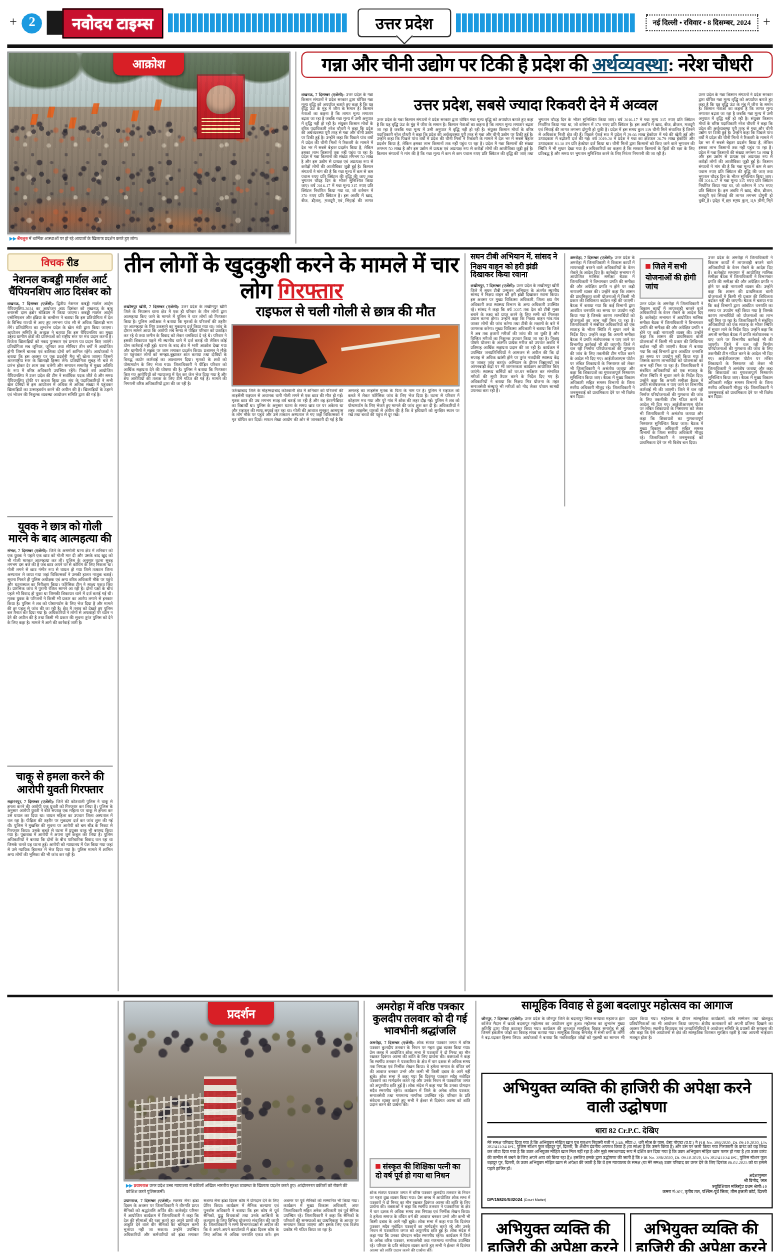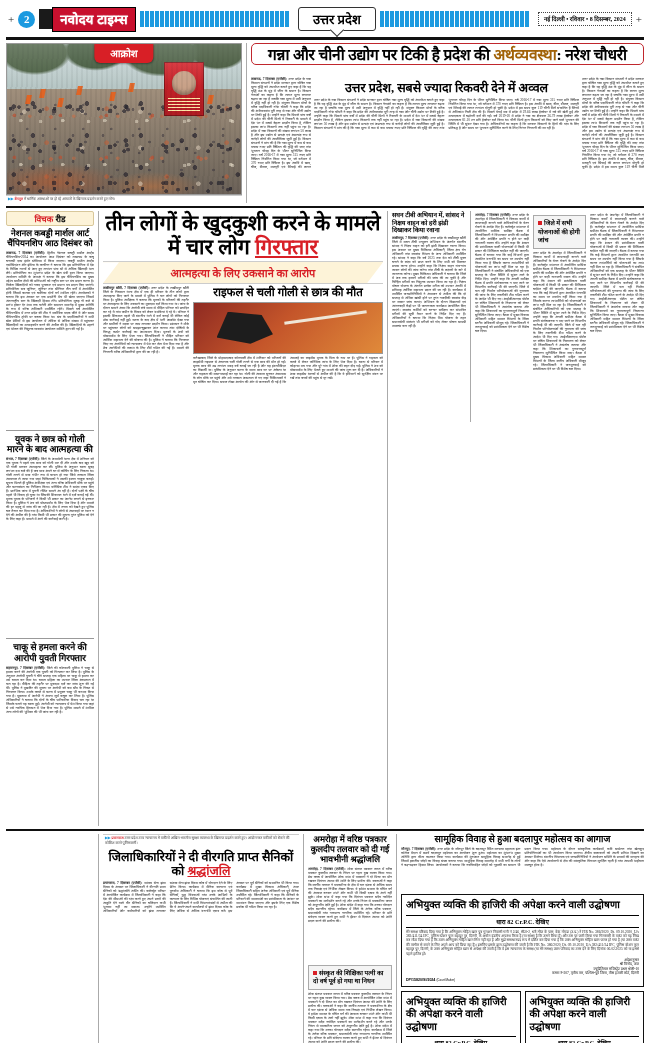--- a/index.html
+++ b/index.html
@@ -52,24 +52,24 @@
   .col { display:flex; flex-direction:column; }
   .sep-v { width:1px; background:#aaa; }
   .hr { height:1px; background:#999; margin:3px 0; }
   .hr2 { height:2px; background:#111; margin:3px 0; }
 
   
   .hl-main {
     font-family:"Liberation Serif", serif; font-weight:bold;
     font-size:15.5px; line-height:1.18; text-align:center; letter-spacing:-.2px;
   }
-  .hl-main .red { color:#a16207; }
+  .hl-main .red { color:#0c4a6e;text-decoration:underline; }
   .hl-2 {
     font-family:"Liberation Serif", serif; font-weight:bold;
-    font-size:21px; line-height:1.15; text-align:center;
+    font-size:18px; line-height:1.15; text-align:center;
   }
   .hl-2 .red { color:#d81f26; text-decoration:underline; text-decoration-color:#d81f26; }
   .hl-3 {
     font-family:"Liberation Serif", serif; font-weight:bold;
     font-size:11.5px; line-height:1.18; text-align:center;
   }
   .hl-4 {
     font-family:"Liberation Serif", serif; font-weight:bold;
     font-size:9px; line-height:1.2; text-align:center;
   }
@@ -208,22 +208,22 @@
     transform:skewY(-6deg); opacity:.85;
   }
   .barricade2 { position:absolute; left:34%; bottom:6%; width:14%; height:52%;
     background:repeating-linear-gradient(0deg,#c0282c 0 5px,#f0ece2 5px 10px); opacity:.9;}
 
   
   .notice {
     border:1.2px solid #111; padding:3px 4px 4px 4px; background:#fff; margin-bottom:4px;
   }
   .notice h4 {
-    font-family:"Liberation Serif", serif; font-size:10px; font-weight:bold;
-    line-height:1.25; padding:1px 0 2px; letter-spacing:.1px;
+    font-family:"Liberation Serif", serif; font-size:13px; font-weight:bold;
+    text-align:center; line-height:1.25; padding:1px 0 2px; letter-spacing:.1px;
   }
   .notice .sec {
     font-family:"Liberation Serif", serif; font-size:6.2px; font-weight:bold;
     text-align:center; border-top:.8px solid #000; border-bottom:.8px solid #000;
     padding:1px 0; margin:1px 0 2px;
   }
   .notice .ntxt {
     font-family:"Liberation Serif", serif; font-size:3.6px; line-height:4.4px;
     text-align:justify; color:#1d1d1d;
   }
@@ -403,21 +403,20 @@
         <span>जिले की कोतवाली पुलिस ने चाकू से हमला करने की आरोपी एक युवती को गिरफ्तार कर लिया है। पुलिस के अनुसार आरोपी युवती ने बीते सप्ताह एक महिला पर चाकू से हमला कर उसे घायल कर दिया था। घायल महिला का उपचार जिला अस्पताल में चल रहा है। पीड़िता की तहरीर पर मुकदमा दर्ज कर जांच शुरू की गई थी। पुलिस ने मुखबिर की सूचना पर आरोपी को बस स्टैंड के निकट से गिरफ्तार किया। उसके कब्जे से घटना में प्रयुक्त चाकू भी बरामद किया गया है। पूछताछ में आरोपी ने अपना जुर्म कबूल कर लिया है। पुलिस अधिकारियों ने बताया कि दोनों के बीच पारिवारिक विवाद चल रहा था जिसके चलते यह घटना हुई। आरोपी को न्यायालय में पेश किया गया जहां से उसे न्यायिक हिरासत में भेज दिया गया है। पुलिस मामले में शामिल अन्य लोगों की भूमिका की भी जांच कर रही है।</span>
       </div>
     </div>
 
     <div class="sep-v"></div>
 
     <div class="col" style="width:280px;">
       <div class="hl-2">
         <span>तीन लोगों के खुदकुशी करने के मामले में चार लोग </span><span class="red">गिरफ्तार</span>
       </div>
-      <div class="slant-head" style="margin-top:2px;">आत्महत्या के लिए उकसाने का आरोप</div>
       <div class="row" style="margin-top:2px;gap:4px;">
         <div class="body-txt" style="width:86px;height:172px;">
           <span class="dateline-in">लखीमपुर खीरी, 7 दिसम्बर (एजेंसी):</span>
           <span>उत्तर प्रदेश के लखीमपुर खीरी जिले के निघासन थाना क्षेत्र में एक ही परिवार के तीन लोगों द्वारा आत्महत्या किए जाने के मामले में पुलिस ने चार लोगों को गिरफ्तार किया है। पुलिस अधीक्षक ने बताया कि मृतकों के परिजनों की तहरीर पर आत्महत्या के लिए उकसाने का मुकदमा दर्ज किया गया था। जांच के दौरान सामने आया कि आरोपी लंबे समय से पीड़ित परिवार को प्रताड़ित कर रहे थे तथा जमीन के विवाद को लेकर धमकियां दे रहे थे। परिवार ने इसकी शिकायत पहले भी स्थानीय थाने में दर्ज कराई थी लेकिन कोई ठोस कार्रवाई नहीं हुई। घटना के बाद क्षेत्र में भारी आक्रोश देखा गया और ग्रामीणों ने सड़क पर जाम लगाकर प्रदर्शन किया। प्रशासन ने मौके पर पहुंचकर लोगों को समझा-बुझाकर शांत कराया तथा दोषियों के विरुद्ध कठोर कार्रवाई का आश्वासन दिया। मृतकों के शवों को पोस्टमार्टम के लिए भेजा गया। जिलाधिकारी ने पीड़ित परिवार को आर्थिक सहायता देने की घोषणा की है। पुलिस ने बताया कि गिरफ्तार किए गए आरोपियों को न्यायालय में पेश कर जेल भेज दिया गया है और शेष आरोपियों की तलाश के लिए टीमें गठित की गई हैं। मामले की निगरानी वरिष्ठ अधिकारियों द्वारा की जा रही है।</span>
         </div>
         <div style="flex:1;">
           <div class="hl-3">राइफल से चली गोली से छात्र की मौत</div>
           <div class="photo" style="height:52px;margin:2px 0;border:1px solid #999;">
             <div style="width:100%;height:100%;background:linear-gradient(135deg,#8e2a22,#c4552a 45%,#e08a3a);position:relative;">
               <div style="position:absolute;left:12%;top:18%;width:30%;height:64%;background:#1d1d1d;clip-path:polygon(20% 0,80% 10%,100% 70%,60% 100%,0 80%);"></div>
@@ -461,27 +460,31 @@
   </div>
 
   <div class="hr2"></div>
 
   <div class="row">
 
     <div class="col" style="width:88px;"></div>
     <div class="sep-v"></div>
 
     <div class="col" style="width:196px;">
+      <div class="photo" style="height:150px;border:1px solid #999;">
+        <div class="tag">प्रदर्शन</div>
+        <div class="police">
+          <div class="barricade"></div>
+          <div class="barricade2"></div>
+        </div>
+      </div>
       <div class="cap">
         <span class="arrow">▶▶</span>
         <b class="place">प्रयागराज</b>
         <span>उत्तर प्रदेश उच्च न्यायालय में वकीलों अखिल भारतीय सुरक्षा व्यवस्था के खिलाफ प्रदर्शन करते हुए। आंदोलनरत वकीलों को रोकने की कोशिश करते पुलिसकर्मी।</span>
-      </div>
-      <div class="hl-2" style="font-size:12.5px;margin-top:3px;">
-        <span>जिलाधिकारियों ने दी वीरगति प्राप्त सैनिकों को </span><span class="red">श्रद्धांजलि</span>
       </div>
       <div class="body-txt cols3" style="height:176px;margin-top:2px;">
         <span class="dateline-in">प्रयागराज, 7 दिसम्बर (एजेंसी):</span>
         <span>सशस्त्र सेना झंडा दिवस के अवसर पर जिलाधिकारी ने वीरगति प्राप्त सैनिकों को श्रद्धांजलि अर्पित की। कलेक्ट्रेट परिसर में आयोजित कार्यक्रम में जिलाधिकारी ने कहा कि देश की सीमाओं की रक्षा करते हुए अपने प्राणों की आहुति देने वाले वीर सैनिकों का बलिदान कभी भुलाया नहीं जा सकता। उन्होंने उपस्थित अधिकारियों और कर्मचारियों को झंडा लगाकर सशस्त्र सेना झंडा दिवस कोष में योगदान देने के लिए प्रेरित किया। कार्यक्रम में सैनिक कल्याण एवं पुनर्वास अधिकारी ने बताया कि इस कोष से पूर्व सैनिकों, युद्ध विधवाओं तथा उनके आश्रितों के कल्याण के लिए विभिन्न योजनाएं संचालित की जाती हैं। जिलाधिकारी ने सभी विभागाध्यक्षों से अपील की कि वे अपने-अपने कार्यालयों में झंडा दिवस कोष के लिए अधिक से अधिक धनराशि एकत्र करें। इस अवसर पर पूर्व सैनिकों को सम्मानित भी किया गया। कार्यक्रम में मुख्य विकास अधिकारी, अपर जिलाधिकारी सहित अनेक अधिकारी एवं पूर्व सैनिक उपस्थित रहे। जिलाधिकारी ने कहा कि सैनिकों के परिवारों की समस्याओं का प्राथमिकता के आधार पर समाधान किया जाएगा और इसके लिए एक विशेष प्रकोष्ठ भी गठित किया जा रहा है।</span>
       </div>
     </div>
 
     <div class="sep-v"></div>
 
     <div class="col" style="width:84px;">

